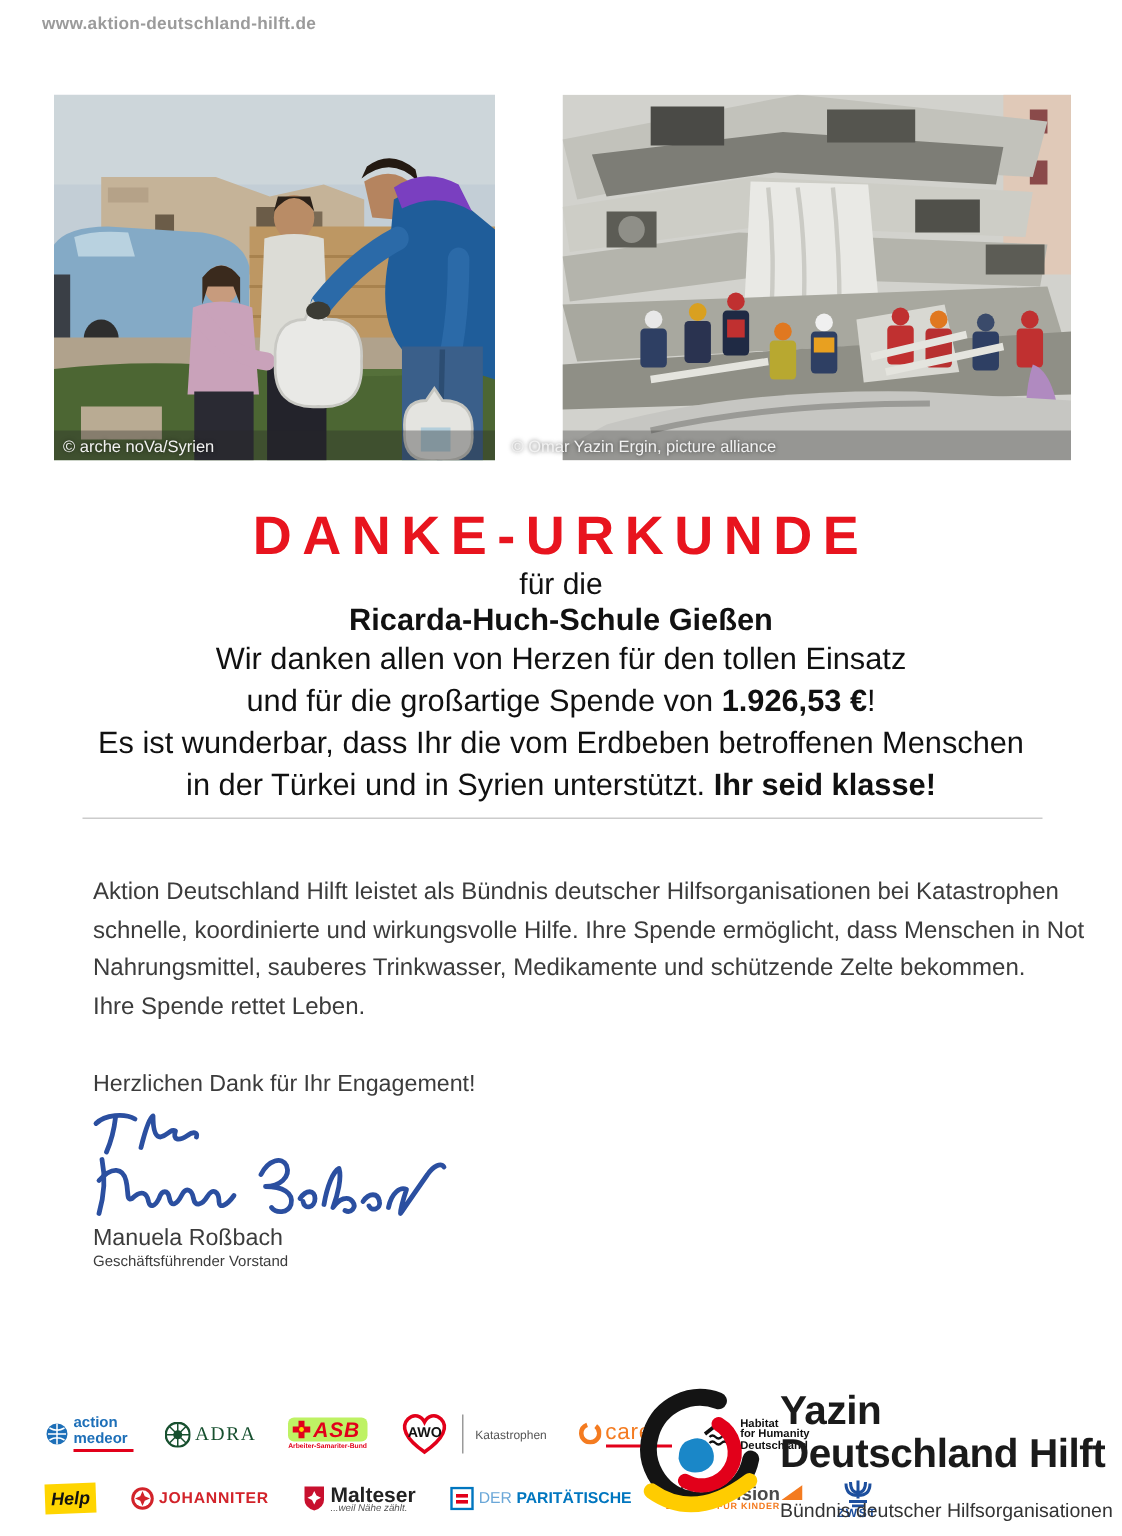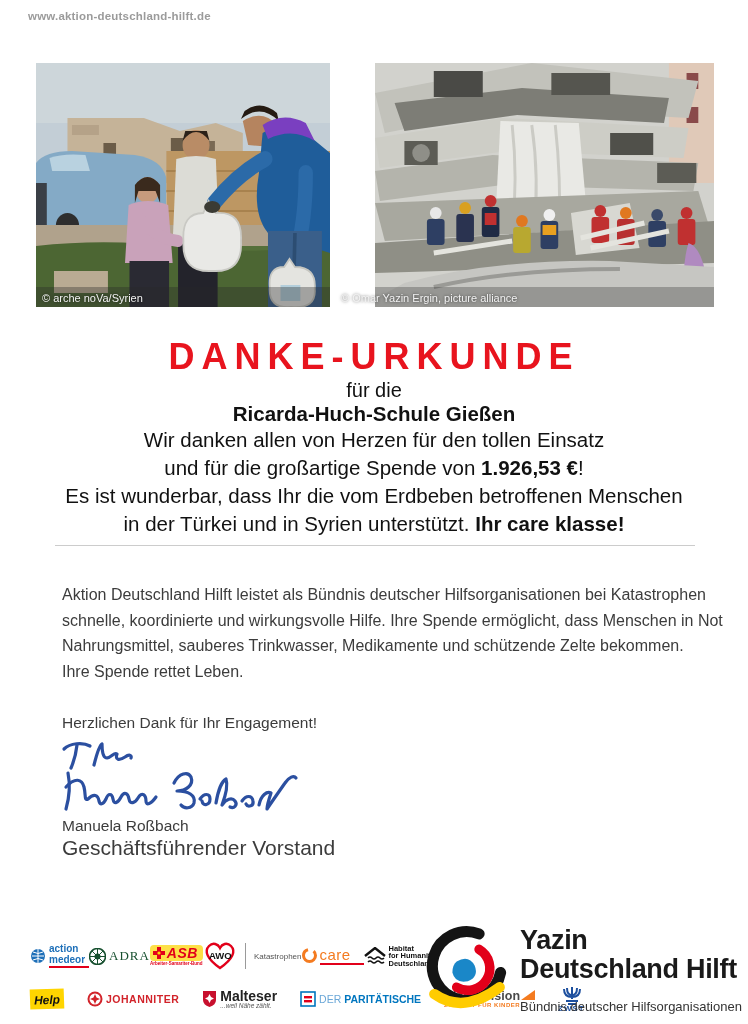--- a/index.html
+++ b/index.html
@@ -33,32 +33,32 @@
   .divider { position:absolute; top:545px; left:55px; width:640px; height:0;
              border-top:1px solid #cccccc; }
 
   .paragraph { position:absolute; top:582px; left:62px; font-size:16px; line-height:25.5px;
                color:#3c3c3c; white-space:nowrap; }
 
   .thanks { position:absolute; top:714px; left:62px; font-size:15.5px; color:#3c3c3c; }
 
   .signature { position:absolute; top:733px; left:56px; width:290px; height:86px; }
   .sig-name { position:absolute; top:817px; left:62px; font-size:15.5px; color:#3c3c3c; }
-  .sig-role { position:absolute; top:836px; left:62px; font-size:21px; color:#3c3c3c; }
+  .sig-role { position:absolute; top:836px; left:62px; font-size:10px; color:#3c3c3c; }
 
   
-  .row1 { position:absolute; top:936px; left:30px; height:40px; display:flex; align-items:center; }
+  .row1 { position:absolute; top:936px; left:30px; height:40px; display:flex; align-items:center; gap:21px; }
   .row2 { position:absolute; top:980px; left:30px; height:38px; display:flex; align-items:center; gap:23px; }
   .plogo { display:flex; align-items:center; gap:3px; white-space:nowrap; }
   .stack { display:flex; flex-direction:column; line-height:1.02; }
 
   .medeor-txt { color:#1d6fb8; font-weight:bold; font-size:10px; }
   .medeor-bar { height:2px; background:#e2001a; width:40px; margin-top:1px; }
   .adra-txt { color:#17502f; font-family:"Liberation Serif", serif; font-size:13px; letter-spacing:1px; }
-  .asb-box { background:#fde047; border-radius:4px; padding:1px 5px 1px 3px; display:flex; align-items:center; gap:2px; }
+  .asb-box { background:#bef264; border-radius:4px; padding:1px 5px 1px 3px; display:flex; align-items:center; gap:2px; }
   .asb-txt { color:#e2001a; font-weight:bold; font-style:italic; font-size:14px; letter-spacing:.5px; }
   .asb-tag { color:#e2001a; font-size:4.5px; font-weight:bold; text-align:center; margin-top:1px; }
   .awo-wrap { display:flex; align-items:center; gap:8px; }
   .awo-div { width:1px; height:26px; background:#9a9a9a; }
   .awo-int { font-size:8px; color:#555; }
   .care-txt { color:#f47b20; font-weight:normal; font-size:15px; letter-spacing:.5px; }
   .care-bar { height:2px; background:#e2001a; width:44px; margin-top:1px; }
   .habitat-txt { font-size:7.5px; font-weight:bold; color:#111; }
   .help-box { background:#ffd500; padding:2px 4px; transform:rotate(-2deg); }
   .help-txt { font-weight:bold; font-size:12px; color:#111; font-style:italic; }
@@ -203,21 +203,21 @@
       <span class="caption">© Omar Yazin Ergin, picture alliance</span>
     </div>
   </div>
 
   <div class="cert cert-title">DANKE-URKUNDE</div>
   <div class="cert cert-sub">für die</div>
   <div class="cert cert-recipient">Ricarda-Huch-Schule Gießen</div>
   <div class="cert cert-l1">Wir danken allen von Herzen für den tollen Einsatz</div>
   <div class="cert cert-l2"><span>und für die großartige Spende von </span><b>1.926,53 €</b><span>!</span></div>
   <div class="cert cert-l3">Es ist wunderbar, dass Ihr die vom Erdbeben betroffenen Menschen</div>
-  <div class="cert cert-l4"><span>in der Türkei und in Syrien unterstützt. </span><b>Ihr care klasse!</b></div>
+  <div class="cert cert-l4"><span>in der Türkei und in Syrien unterstützt. </span><b>Ihr seid klasse!</b></div>
 
   <div class="divider"></div>
 
   <div class="paragraph">
     <div>Aktion Deutschland Hilft leistet als Bündnis deutscher Hilfsorganisationen bei Katastrophen</div>
     <div>schnelle, koordinierte und wirkungsvolle Hilfe. Ihre Spende ermöglicht, dass Menschen in Not</div>
     <div>Nahrungsmittel, sauberes Trinkwasser, Medikamente und schützende Zelte bekommen.</div>
     <div>Ihre Spende rettet Leben.</div>
   </div>
 

